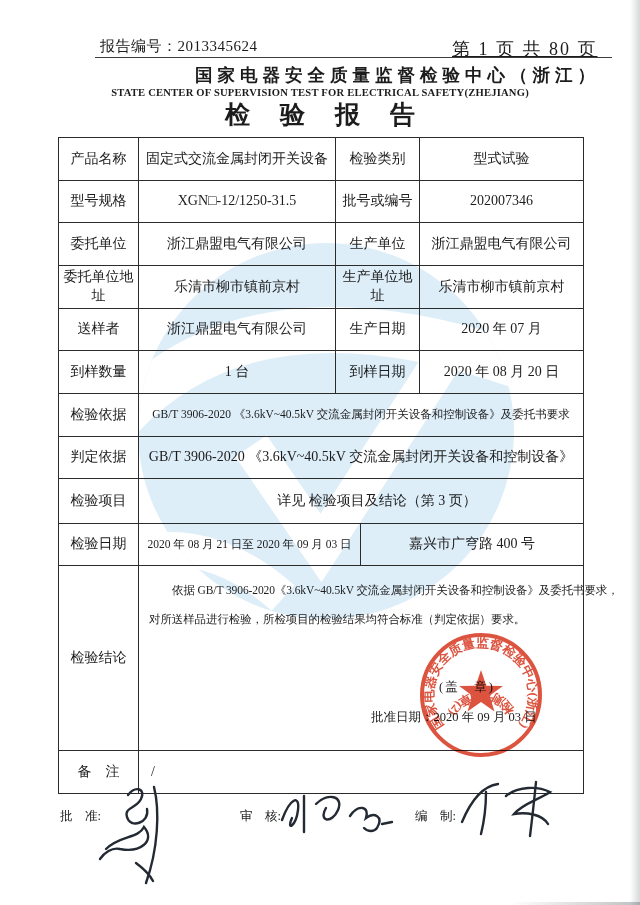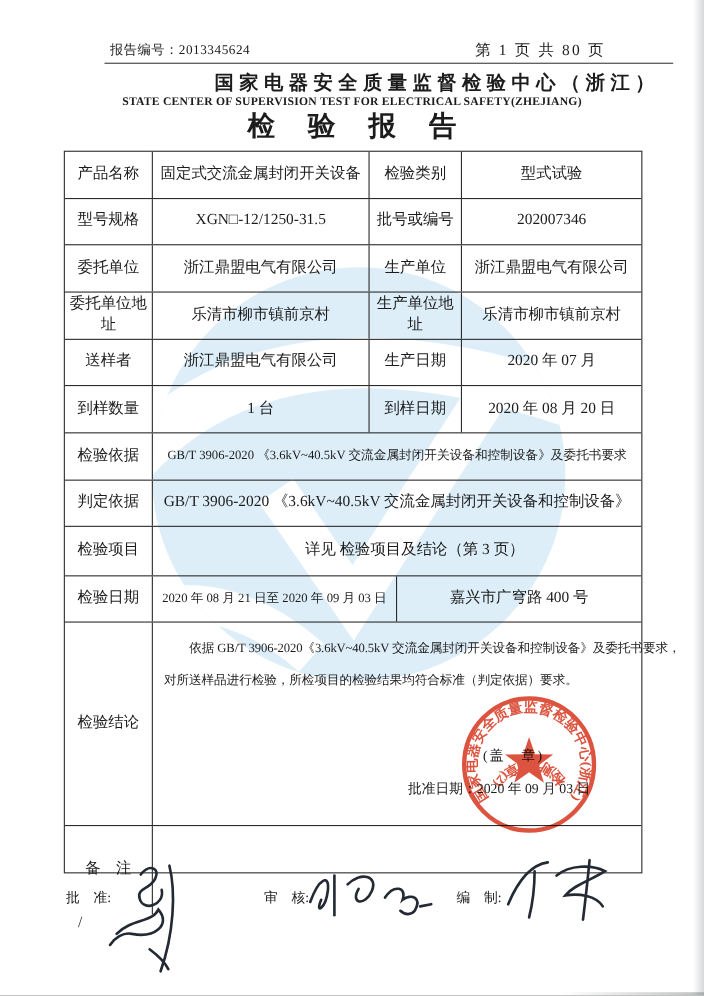--- a/index.html
+++ b/index.html
@@ -7,36 +7,36 @@
     position:relative;width:640px;height:905px;margin:0 auto;
     background:#ffffff;overflow:hidden;
     font-family:"Liberation Serif","DejaVu Serif",serif;
     color:#1c1c1c;
   }
   .edge-right{position:absolute;right:0;top:0;width:10px;height:100%;
     background:linear-gradient(to right,rgba(0,0,0,0),rgba(110,116,120,.28));}
   .edge-bottom{position:absolute;right:0;bottom:0;width:130px;height:3px;
     background:linear-gradient(to right,rgba(0,0,0,0),rgba(110,116,120,.45));}
   
-  .report-no{position:absolute;left:100px;top:37px;font-size:12px;letter-spacing:.5px;}
-  .page-indicator{position:absolute;left:432px;top:37px;font-size:14px;letter-spacing:2px;}
+  .report-no{position:absolute;left:100px;top:37px;font-size:15px;letter-spacing:.5px;}
+  .page-indicator{position:absolute;left:452px;top:37px;font-size:18px;letter-spacing:2px;text-decoration:underline;}
   .head-rule{position:absolute;left:95px;top:57px;width:517px;height:0;border-top:1.6px solid #3a3f3e;}
   .org-cn{position:absolute;left:40px;top:63px;width:560px;text-align:right;
     font-size:17.5px;font-weight:bold;letter-spacing:5px;padding-left:5px;box-sizing:border-box;}
   .org-en{position:absolute;left:40px;top:87px;width:560px;text-align:center;
     font-size:10.6px;font-weight:bold;letter-spacing:.2px;}
   .doc-title{position:absolute;left:40px;top:98px;width:560px;text-align:center;
     font-size:25px;font-weight:bold;letter-spacing:30px;padding-left:30px;box-sizing:border-box;}
   
   .watermark{position:absolute;left:133px;top:238px;z-index:0;opacity:.85;}
   
   .tbl{position:absolute;left:58px;top:137px;width:524px;z-index:1;
     border:1.8px solid #2b2b2b;box-sizing:content-box;background:transparent;}
   .trow{display:flex;width:524px;border-bottom:1px solid #2b2b2b;box-sizing:border-box;}
-  .trow:last-child{border-bottom:none;flex-direction:column;}
+  .trow:last-child{border-bottom:none;}
   .tcell{display:flex;align-items:center;justify-content:center;box-sizing:border-box;
     border-right:1px solid #2b2b2b;font-size:14px;text-align:center;line-height:1.35;}
   .tcell:last-child{border-right:none;}
   .w-l1{width:80px;flex:0 0 80px;}
   .w-v1{width:197px;flex:0 0 197px;}
   .w-l2{width:84px;flex:0 0 84px;}
   .w-v2{flex:1 1 auto;}
   .w-v1d{width:222px;flex:0 0 222px;}
   .w-l2d{width:62px;flex:0 0 62px;}
   .h43{height:43px;} .h42{height:42px;} .h45{height:45px;gap:32px;} .h185{height:185px;}

